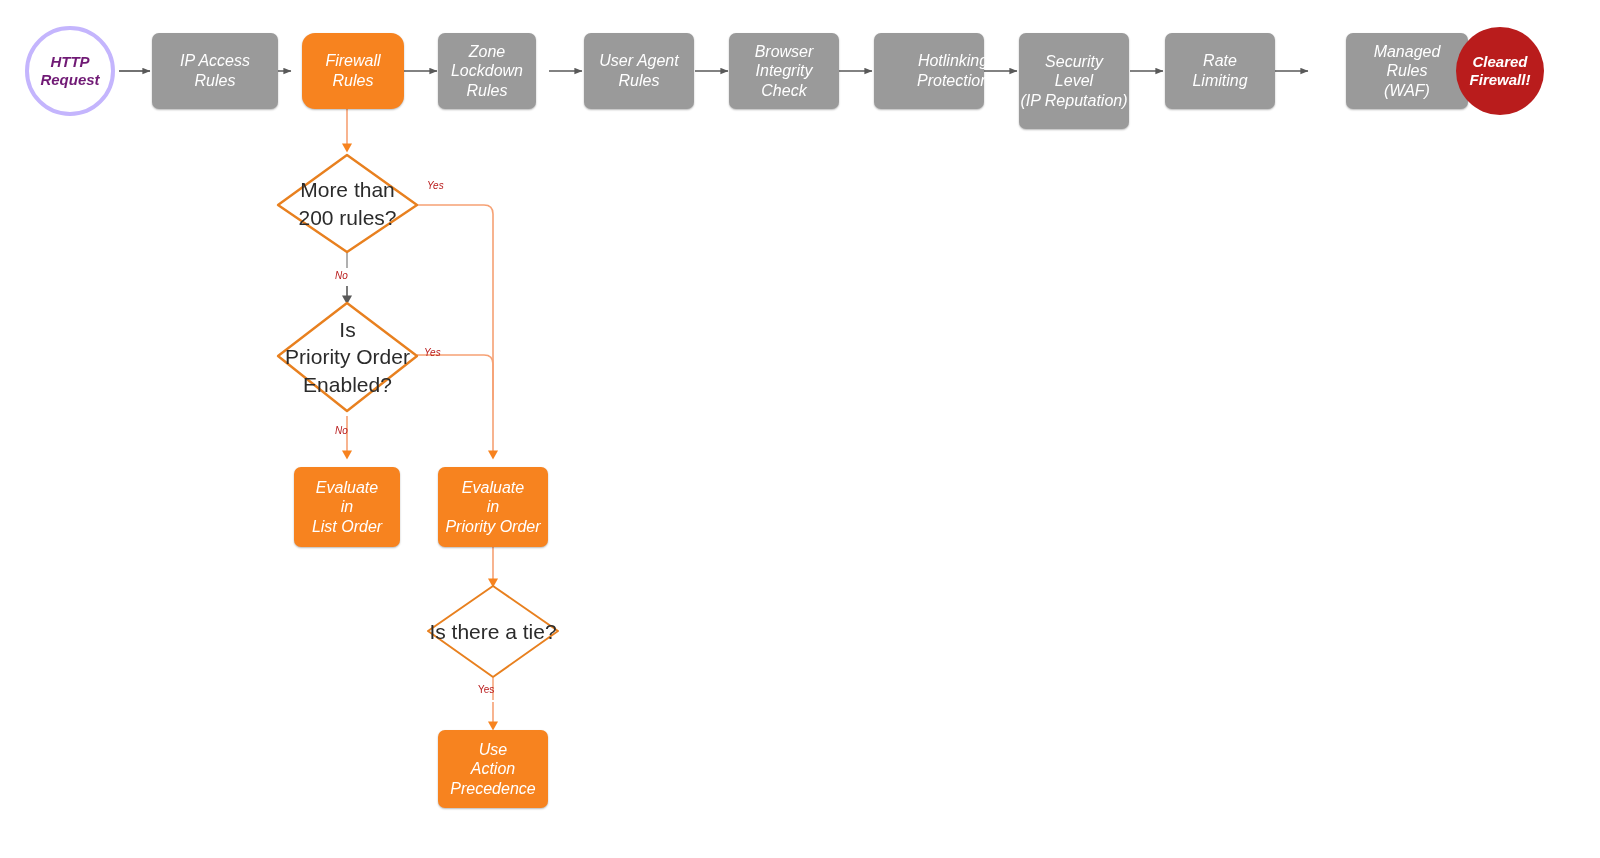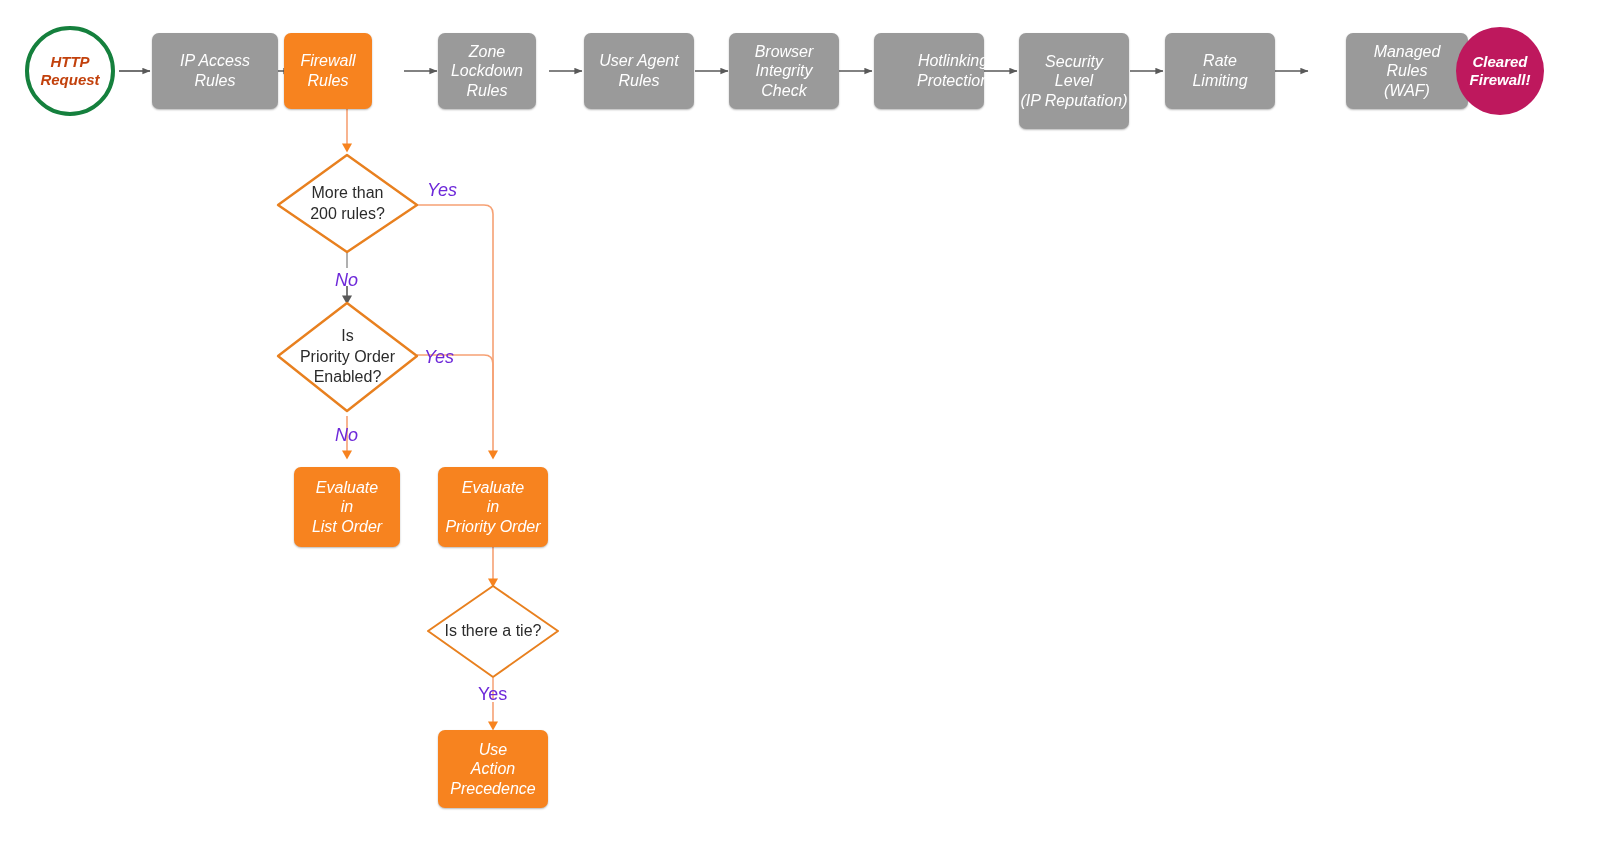--- a/index.html
+++ b/index.html
@@ -56,42 +56,42 @@
 
   
   .terminator {
     border-radius: 50%;
     font-style: italic;
     font-weight: bold;
     font-size: 15px;
   }
   .terminator.outline {
     background: #ffffff;
-    border: 4px solid #15803d;
-    color: #c2410c;
+    border: 4px solid #c4b5fd;
+    color: #701a75;
   }
   .terminator.filled {
-    background: #be185d;
+    background: #b91c1c;
     color: #ffffff;
   }
 
   
   .diamond {
     color: #2b2b2b;
-    font-size: 16px;
+    font-size: 21px;
     font-style: normal;
   }
   .diamond .label { line-height: 1.3; }
 
   
   .edgelabel {
     position: absolute;
-    font-size: 18px;
+    font-size: 10px;
     font-style: italic;
-    color: #6d28d9;
+    color: #b91c1c;
     white-space: nowrap;
   }
   .edgelabel.upright { font-style: normal; }
 </style>
 </head>
 <body>
 
 <div id="canvas">
 
   <svg id="edges" viewBox="0 0 1600 858" width="1600" height="858" xmlns="http://www.w3.org/2000/svg">
@@ -144,21 +144,21 @@
   <div class="node terminator outline" style="left:25px; top:26px; width:90px; height:90px;">
     <span class="label">HTTP
 Request</span>
   </div>
 
   <div class="node procbox gray" style="left:152px; top:33px; width:126px; height:76px;">
     <span class="label">IP Access
 Rules</span>
   </div>
 
-  <div class="node procbox orange" style="left:284px; top:33px; width:88px; height:76px;">
+  <div class="node procbox orange" style="left:302px; top:33px; width:102px; height:76px;border-radius:13px;">
     <span class="label">Firewall
 Rules</span>
   </div>
 
   <div class="node procbox gray" style="left:438px; top:33px; width:98px; height:76px;">
     <span class="label">Zone
 Lockdown
 Rules</span>
   </div>
 

